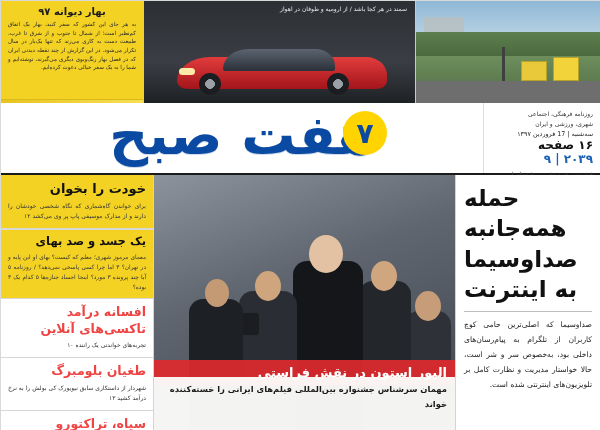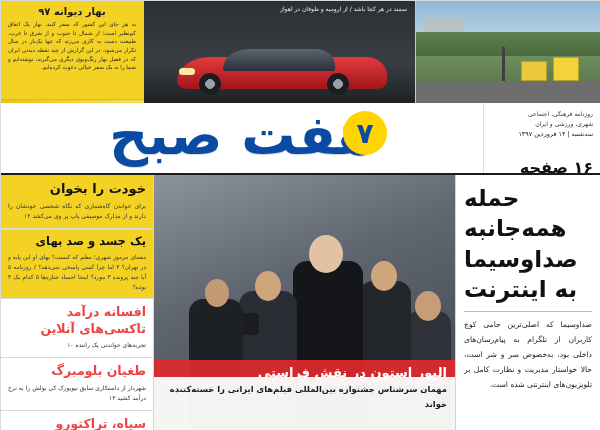--- a/index.html
+++ b/index.html
@@ -93,21 +93,21 @@
     position: absolute; top: 102px; left: 0; width: 600px; height: 72px;
     background: #ffffff; border-bottom: 2px solid #1b1b1b;
     display: flex; flex-direction: row; align-items: stretch;
   }
   .mh-meta {
     width: 118px; padding: 6px 8px 4px 6px; direction: rtl;
     border-left: 1px solid #ddd;
   }
   .mh-meta .line { font-size: 6px; color: #333; line-height: 1.6; }
   .mh-meta .date { font-size: 6.4px; color: #222; margin-top: 2px; }
-  .mh-meta .big { font-size: 16px; font-weight: bold; color: #111; margin-top: 20px; }
+  .mh-meta .big { font-size: 12px; font-weight: bold; color: #111; margin-top: 0; }
   .mh-meta .blue { color: #1d63b5; }
   .mh-meta .price { font-size: 5.6px; color: #444; margin-top: 5px; }
   .mh-logo {
     flex: 1; display: flex; align-items: center; justify-content: center;
     position: relative;
   }
   .logo-text {
     font-size: 54px; font-weight: bold; color: #0b4aa2;
     letter-spacing: -3px; line-height: 1; transform: translateY(-2px);
     text-shadow: 0 1px 0 #cfd9e8;
@@ -221,21 +221,21 @@
       <div class="ty-title">بهار ديوانه ۹۷</div>
       <div class="ty-sub">به هر جای اين کشور که سفر کنيد، بهار يک اتفاق کم‌نظير است؛ از شمال تا جنوب و از شرق تا غرب، طبيعت دست به کاری می‌زند که تنها يک‌بار در سال تکرار می‌شود. در اين گزارش از چند نقطه ديدنی ايران که در فصل بهار رنگ‌وبوی ديگری می‌گيرند، نوشته‌ايم و شما را به يک سفر خيالی دعوت کرده‌ايم.</div>
       <div class="ty-strip"></div>
     </div>
   </div>
 
   <div class="masthead">
     <div class="mh-meta">
       <div class="line">روزنامه فرهنگی، اجتماعی</div>
       <div class="line">شهری، ورزشی و ايران</div>
-      <div class="date">سه‌شنبه | ۱۴ فروردين ۱۳۹۷</div>
+      <div class="date">سه‌شنبه | 17 فروردين ۱۳۹۷</div>
       <div class="big">۱۶ صفحه</div>
       <div class="big blue">۲۰۳۹ | ۹</div>
       <div class="price">قيمت سر خريد نشر: ۱۰۰۰ تومان | www.7sobh.com</div>
     </div>
     <div class="mh-logo">
       <div class="logo-text">هفت صبح</div>
       <div class="logo-7">۷</div>
     </div>
   </div>
 

